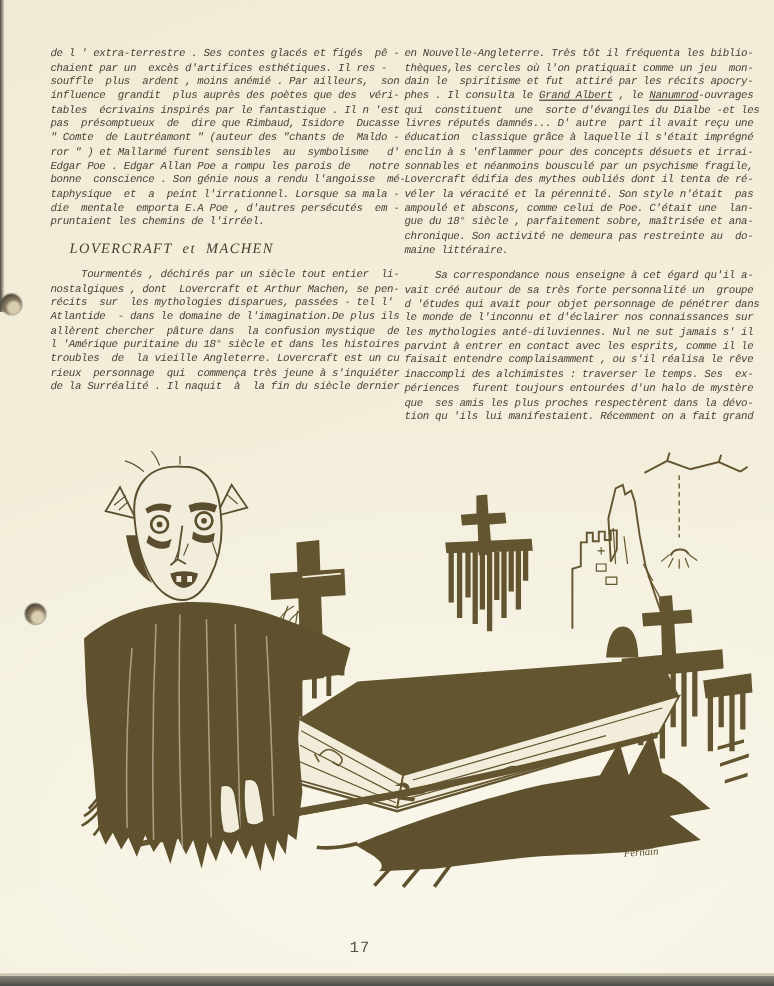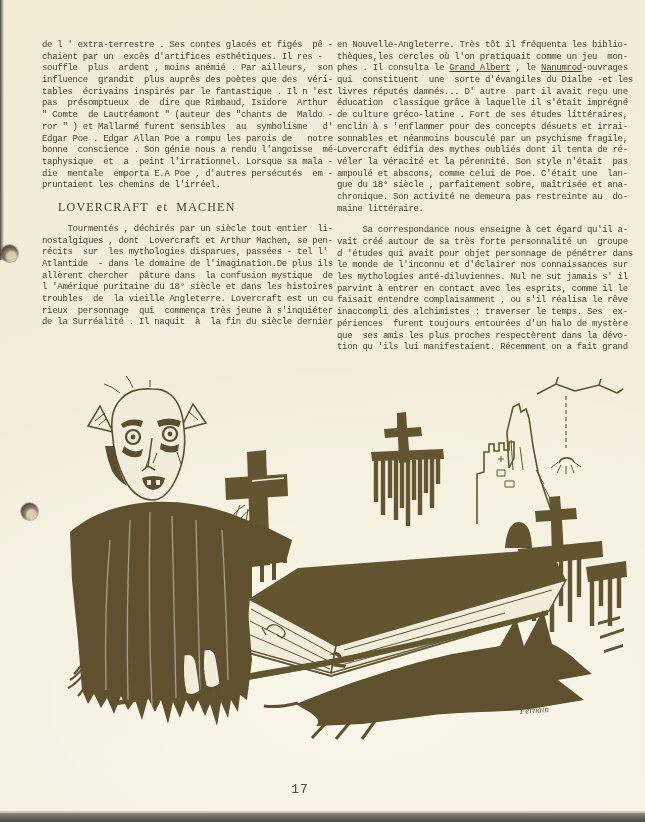--- a/index.html
+++ b/index.html
@@ -19,21 +19,21 @@
   .bottom-bar{position:absolute;left:0;bottom:0;width:645px;height:9px;
     background:linear-gradient(to bottom,#8a887f,#4a4945);}
   .bottom-bar::before{content:"";position:absolute;left:0;top:-2px;width:645px;height:2px;background:#cfc9b2;}
   .hole{position:absolute;width:17px;height:17px;border-radius:50%;
     background:radial-gradient(circle at 62% 68%, #d8cdb0 0 28%, #8a7c63 45%, #4f463a 75%, #3a342c 100%);
     box-shadow:0 0 0 1px rgba(58,52,44,.35);}
   .hole.h1{left:1px;top:245px;}
   .hole.h2{left:21px;top:503px;}
 
   
-  .col{position:absolute;top:40px;width:300px;}
+  .col{position:absolute;top:40px;width:300px;font-style:italic;}
   .col-left{left:42px;}
   .col-right{left:337px;}
   .tline{height:11.7px;line-height:11.7px;font-size:9px;letter-spacing:-0.3px;
     white-space:pre;color:#474136;}
   .tline .u{text-decoration:underline;text-underline-offset:1px;}
   .heading{font-family:"Liberation Serif", serif;font-size:12px;letter-spacing:1.2px;
     color:#45402f;margin:5px 0 7px 16px;height:20px;line-height:20px;white-space:pre;}
   .para-gap{height:10px;}
   .page-number{position:absolute;left:0;top:782px;width:600px;text-align:center;
     font-size:13px;letter-spacing:1px;color:#55503f;}
@@ -48,21 +48,21 @@
 
   <div class="edge-left"></div>
 
   <div class="col col-left">
     <div>
         <div class="tline">de l ' extra-terrestre . Ses contes glacés et figés  pê -</div>
         <div class="tline">chaient par un  excès d'artifices esthétiques. Il res -</div>
         <div class="tline">souffle  plus  ardent , moins anémié . Par ailleurs,  son</div>
         <div class="tline">influence  grandit  plus auprès des poètes que des  véri-</div>
         <div class="tline">tables  écrivains inspirés par le fantastique . Il n 'est</div>
-        <div class="tline">pas  présomptueux  de  dire que Rimbaud, Isidore  Arthur</div>
+        <div class="tline">pas  présomptueux  de  dire que Rimbaud, Isidore  Ducasse</div>
         <div class="tline">" Comte  de Lautréamont " (auteur des "chants de  Maldo -</div>
         <div class="tline">ror " ) et Mallarmé furent sensibles  au  symbolisme   d'</div>
         <div class="tline">Edgar Poe . Edgar Allan Poe a rompu les parois de   notre</div>
         <div class="tline">bonne  conscience . Son génie nous a rendu l'angoisse  mé-</div>
         <div class="tline">taphysique  et  a  peint l'irrationnel. Lorsque sa mala -</div>
         <div class="tline">die  mentale  emporta E.A Poe , d'autres persécutés  em -</div>
         <div class="tline">pruntaient les chemins de l'irréel.</div>
       </div>
     <div class="heading">LOVERCRAFT  et  MACHEN</div>
     <div>
@@ -75,25 +75,25 @@
         <div class="tline">troubles  de  la vieille Angleterre. Lovercraft est un cu</div>
         <div class="tline">rieux  personnage  qui  commença très jeune à s'inquiéter</div>
         <div class="tline">de la Surréalité . Il naquit  à  la fin du siècle dernier</div>
       </div>
   </div>
 
   <div class="col col-right">
     <div>
         <div class="tline">en Nouvelle-Angleterre. Très tôt il fréquenta les biblio-</div>
         <div class="tline">thèques,les cercles où l'on pratiquait comme un jeu  mon-</div>
+        <div class="tline">dain le  spiritisme et fut  attiré par les récits apocry-</div>
         <div class="tline"><span>phes . Il consulta le </span><span class="u">Grand Albert</span><span> , le </span><span class="u">Nanumrod</span><span>-ouvrages</span></div>
         <div class="tline">qui  constituent  une  sorte d'évangiles du Dialbe -et les</div>
         <div class="tline">livres réputés damnés... D' autre  part il avait reçu une</div>
         <div class="tline">éducation  classique grâce à laquelle il s'était imprégné</div>
-        <div class="tline">de culture gréco-latine . Fort de ses études littéraires,</div>
         <div class="tline">enclin à s 'enflammer pour des concepts désuets et irrai-</div>
         <div class="tline">sonnables et néanmoins bousculé par un psychisme fragile,</div>
         <div class="tline">Lovercraft édifia des mythes oubliés dont il tenta de ré-</div>
         <div class="tline">véler la véracité et la pérennité. Son style n'était  pas</div>
         <div class="tline">ampoulé et abscons, comme celui de Poe. C'était une  lan-</div>
         <div class="tline">gue du 18° siècle , parfaitement sobre, maîtrisée et ana-</div>
         <div class="tline">chronique. Son activité ne demeura pas restreinte au  do-</div>
         <div class="tline">maine littéraire.</div>
       </div>
     <div class="para-gap"></div>

